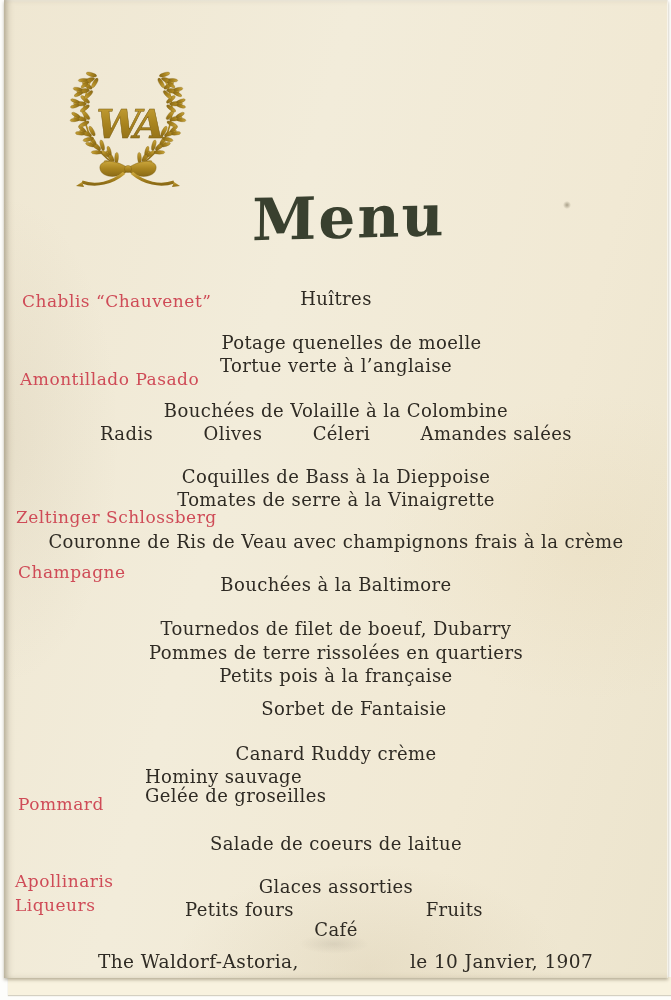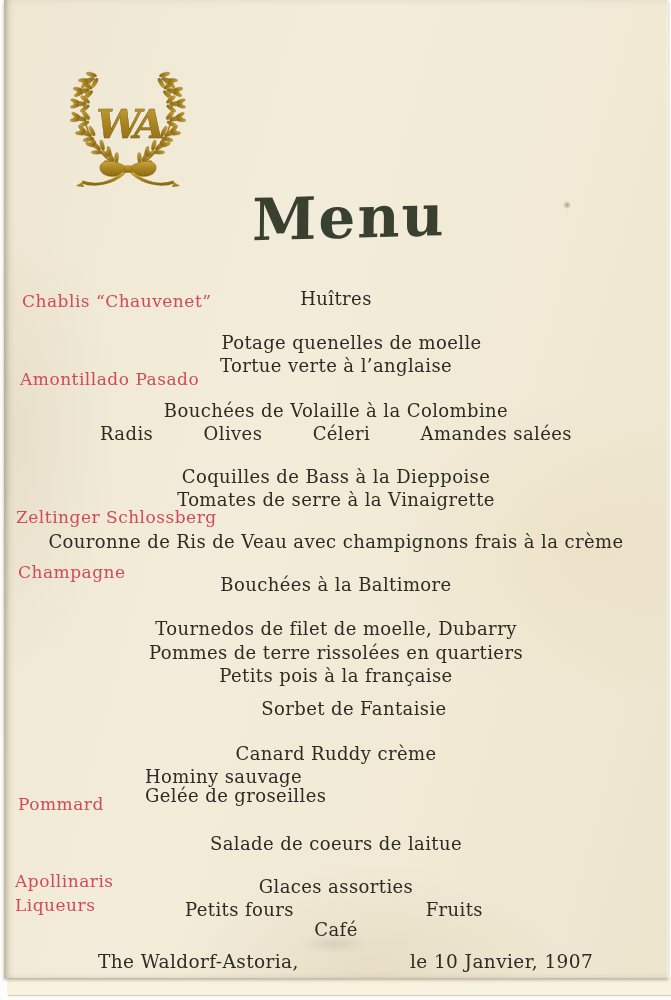--- a/index.html
+++ b/index.html
@@ -149,21 +149,21 @@
       <span>Radis</span>
       <span>Olives</span>
       <span>Céleri</span>
       <span>Amandes salées</span>
     </div>
 
     <div class="line l-coquilles">Coquilles de Bass à la Dieppoise</div>
     <div class="line l-tomates">Tomates de serre à la Vinaigrette</div>
     <div class="line l-couronne">Couronne de Ris de Veau avec champignons frais à la crème</div>
     <div class="line l-terrapene">Bouchées à la Baltimore</div>
-    <div class="line l-tournedos">Tournedos de filet de moelle, Dubarry</div>
+    <div class="line l-tournedos">Tournedos de filet de boeuf, Dubarry</div>
     <div class="line l-pommes">Pommes de terre rissolées en quartiers</div>
     <div class="line l-pois">Petits pois à la française</div>
     <div class="line l-sorbet">Sorbet de Fantaisie</div>
     <div class="line l-canard">Canard Ruddy crème</div>
 
     <div class="row row-duck">
       <span>Hominy sauvage</span>
       <span>Gelée de groseilles</span>
     </div>
 

